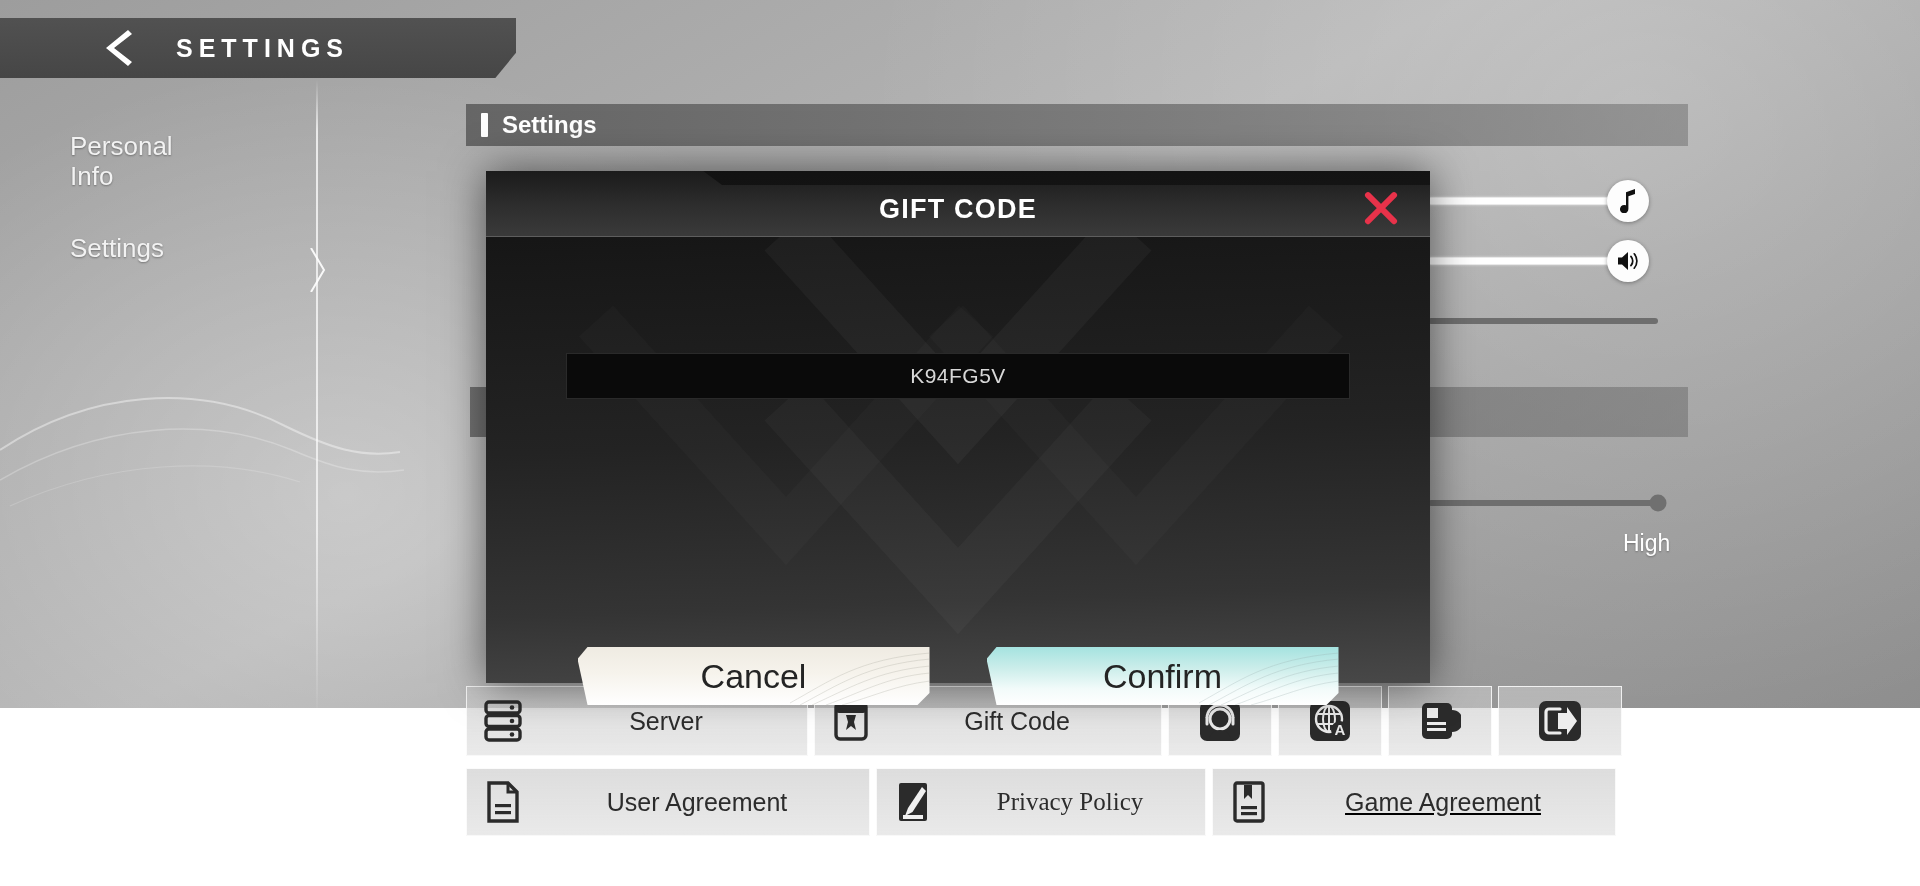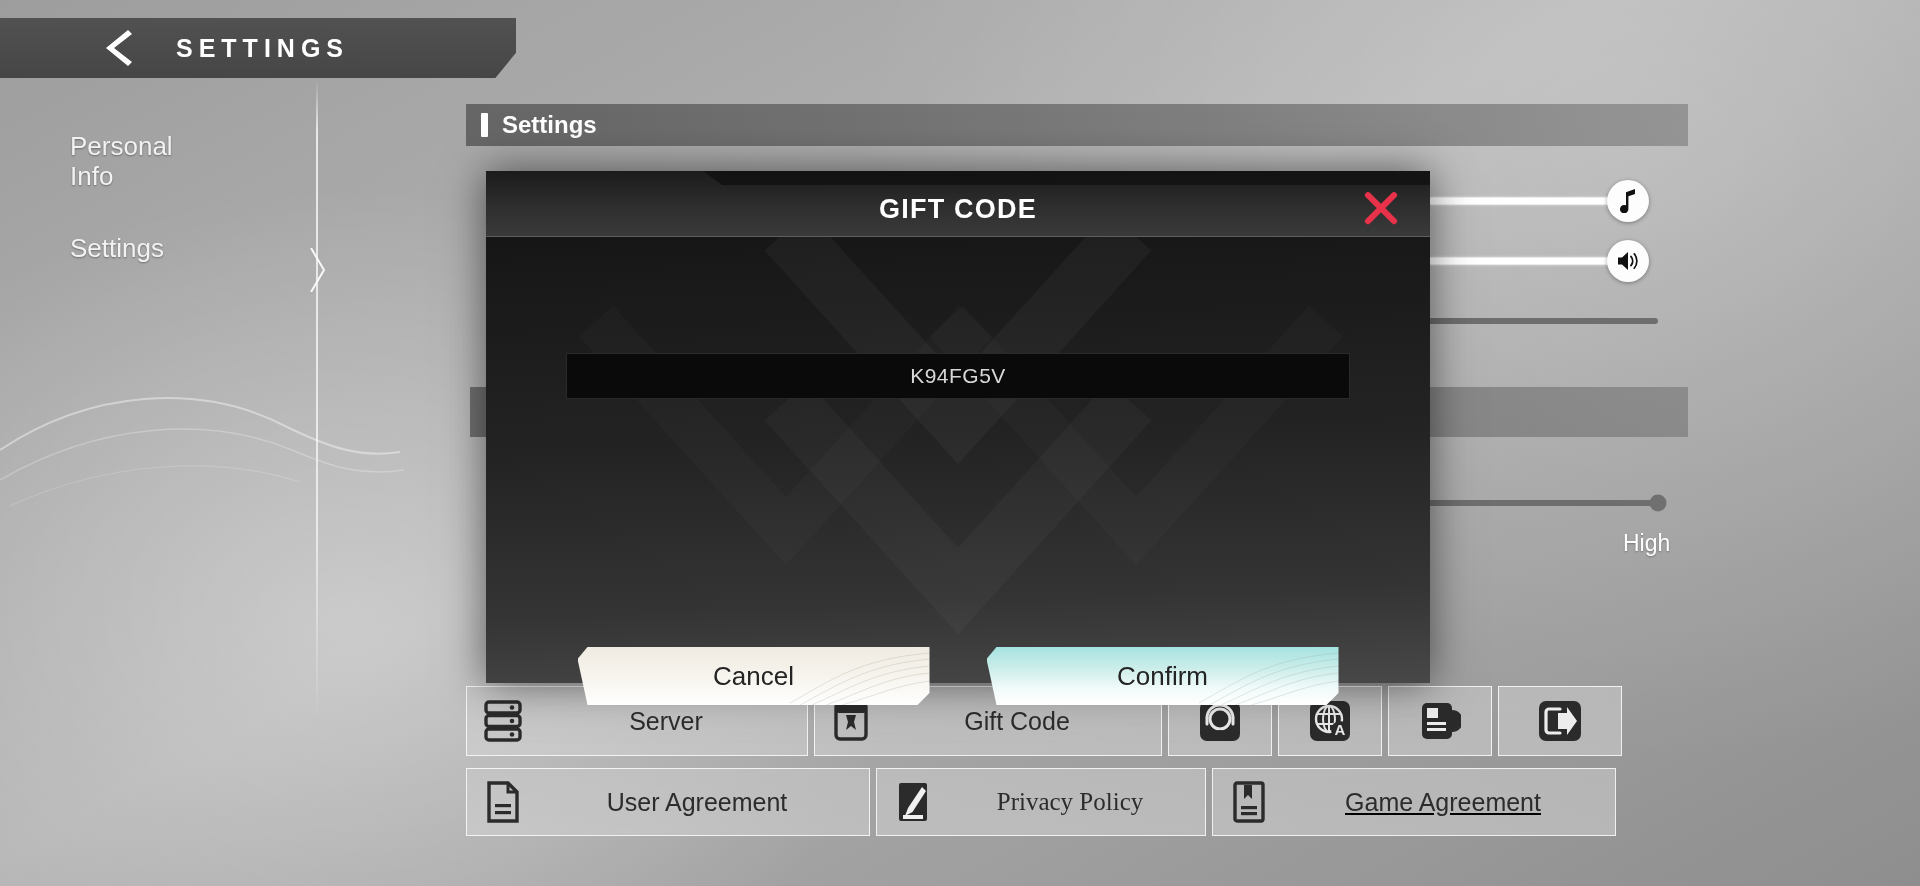--- a/index.html
+++ b/index.html
@@ -7,21 +7,21 @@
   html, body {
     width: 1920px;
     height: 886px;
     overflow: hidden;
     font-family: "Liberation Sans", sans-serif;
   }
 
   #app {
     position: relative;
     width: 1920px;
-    height: 886px;
+    height: 708px;
     background:
       radial-gradient(ellipse 900px 700px at 18% 70%, rgba(255,255,255,0.30) 0%, rgba(255,255,255,0.0) 62%),
       radial-gradient(ellipse 1100px 900px at 85% 15%, rgba(255,255,255,0.22) 0%, rgba(255,255,255,0.0) 70%),
       linear-gradient(152deg, #9d9d9d 0%, #a9a9a9 22%, #b5b5b5 45%, #a2a2a2 68%, #8e8e8e 100%);
   }
 
   
   .swirl { position: absolute; pointer-events: none; opacity: 0.55; }
 
   
@@ -193,21 +193,21 @@
   }
   .act-btn {
     position: relative;
     width: 352px; height: 58px;
     display: flex; align-items: center; justify-content: center;
     cursor: pointer;
     clip-path: polygon(10px 0, 100% 0, 100% calc(100% - 12px), calc(100% - 12px) 100%, 10px 100%, 0 12px);
     box-shadow: 0 2px 6px rgba(0,0,0,0.35);
     overflow: hidden;
   }
-  .act-btn .lbl { color: #242424; font-size: 26px; position: relative; z-index: 2; }
+  .act-btn .lbl { color: #242424; font-size: 34px; position: relative; z-index: 2; }
   .act-cancel  { background: linear-gradient(180deg, #efebe2 0%, #f6f3ec 45%, #ffffff 100%); }
   .act-confirm { background: linear-gradient(180deg, #a5e3e0 0%, #cdeeeb 38%, #f2fbfa 72%, #ffffff 100%); }
   .act-swirl { position: absolute; right: 0; top: 0; bottom: 0; width: 150px; opacity: .5; z-index: 1; }
 </style>
 </head>
 <body>
 
 <div id="app">
 
   <svg class="swirl" style="left:0;top:330px;width:520px;height:220px" viewBox="0 0 520 220">

